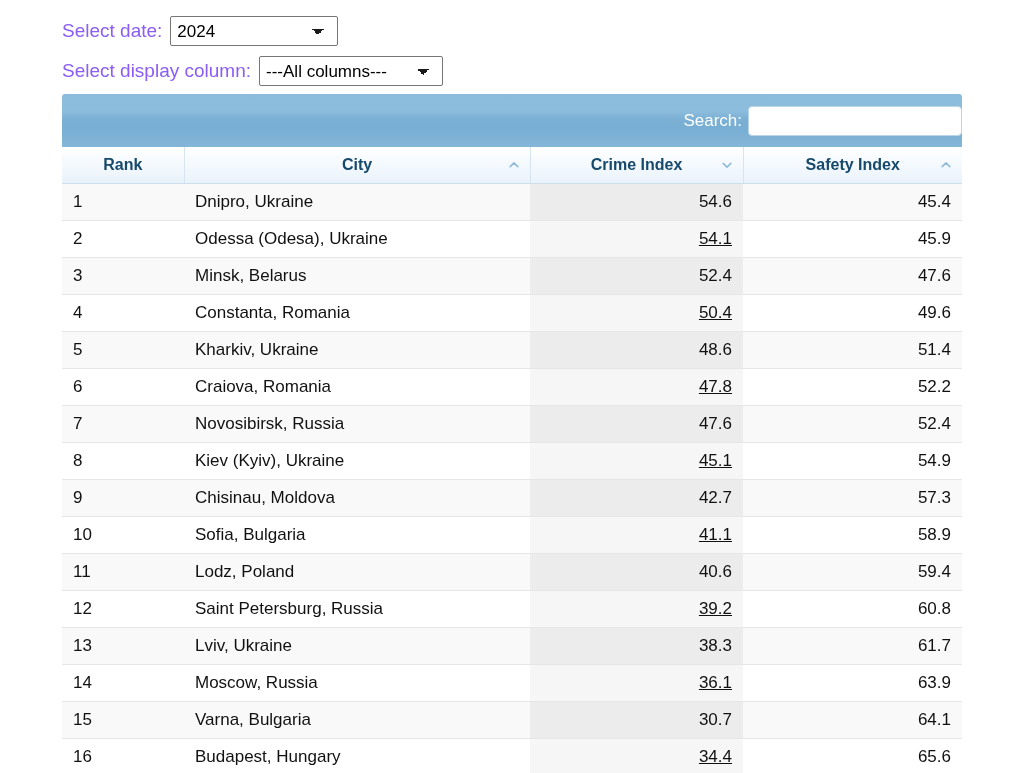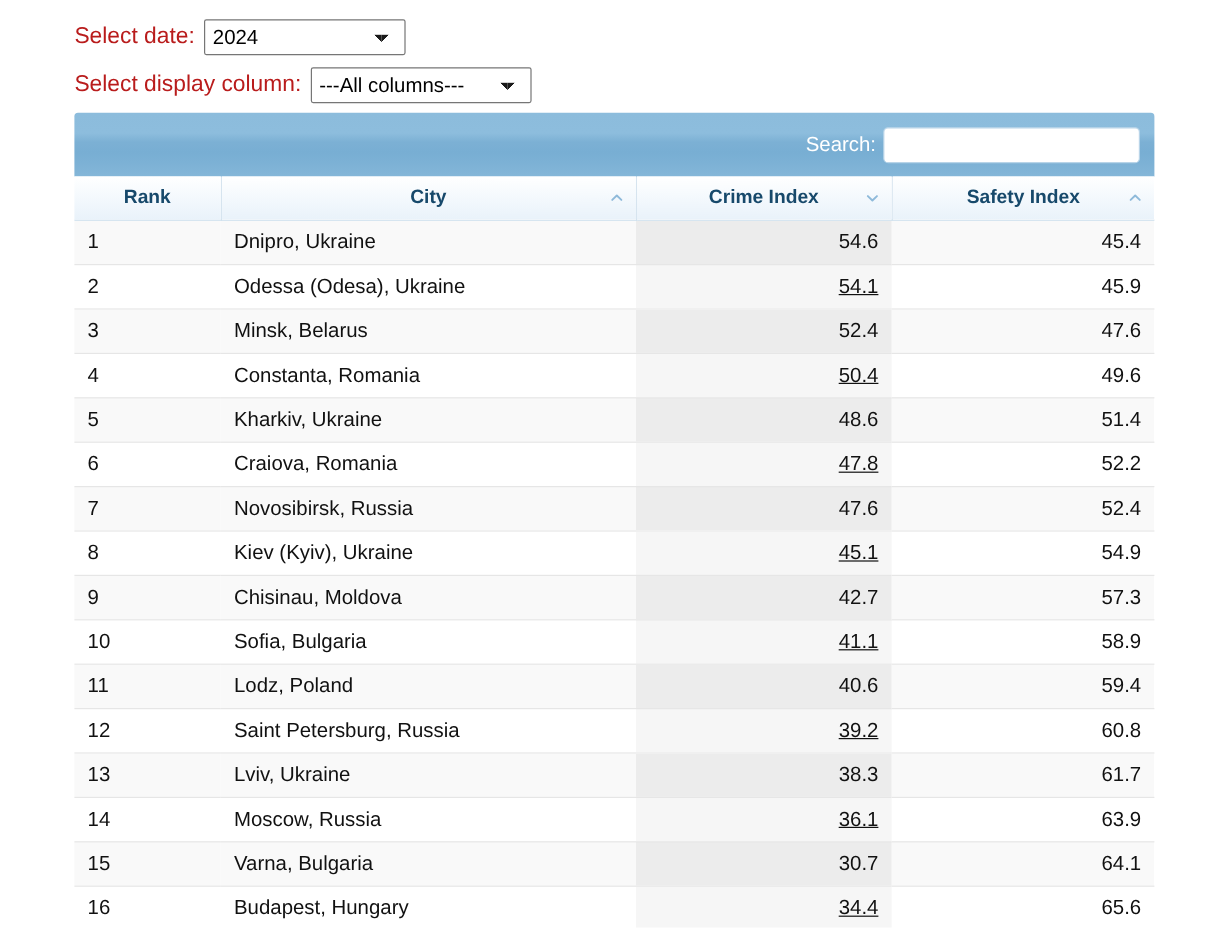--- a/index.html
+++ b/index.html
@@ -21,21 +21,21 @@
     padding: 14px 0 0 62px;
   }
   .control-row {
     display: flex;
     align-items: center;
     height: 34px;
     margin-bottom: 6px;
   }
   .control-label {
     font-size: 19px;
-    color: #b91c1c;
+    color: #8b5cf6;
     margin-right: 8px;
     white-space: nowrap;
   }
   select.native {
     font-family: "Liberation Sans", sans-serif;
     font-size: 17px;
     color: #000;
     background: #ffffff;
     border: 1px solid #767676;
     border-radius: 2px;
@@ -75,21 +75,20 @@
         #84b6d8 100%);
     border-top-left-radius: 3px;
     border-top-right-radius: 3px;
     display: flex;
     align-items: center;
     justify-content: flex-end;
   }
   .search-area {
     display: flex;
     align-items: center;
-    padding-right: 12px;
   }
   .search-label {
     color: #ffffff;
     font-size: 17px;
     margin-right: 6px;
     white-space: nowrap;
   }
   .search-input {
     width: 214px;
     height: 30px;

